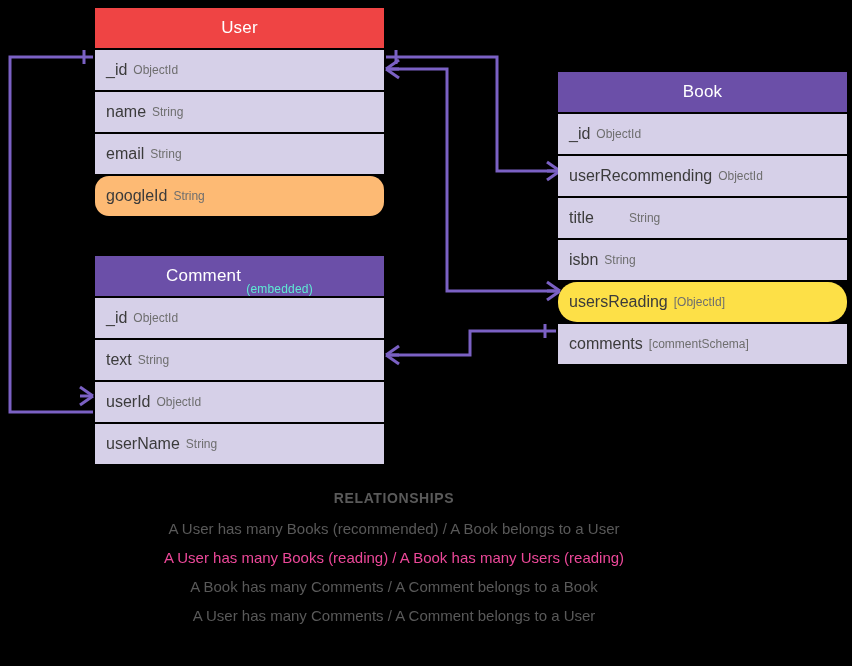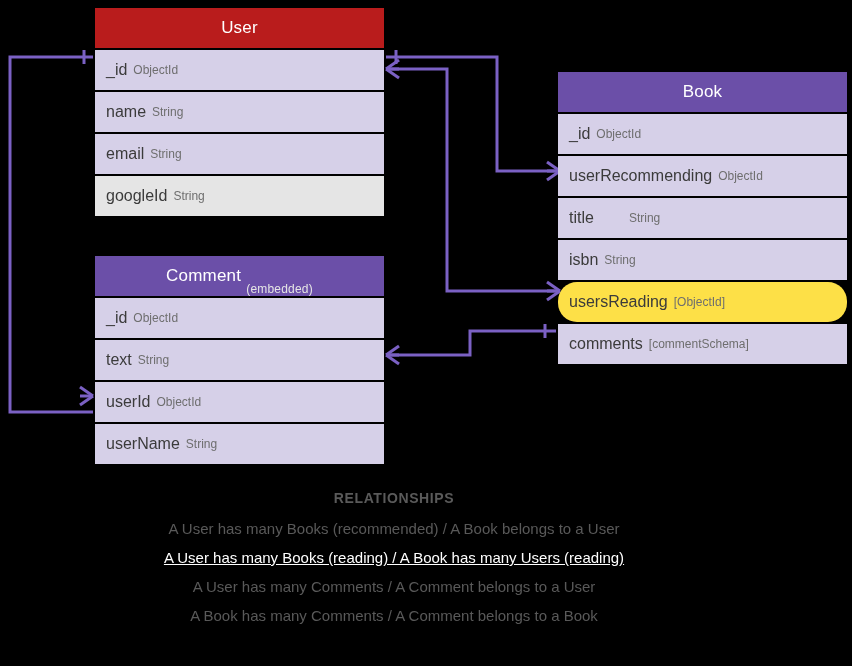--- a/index.html
+++ b/index.html
@@ -47,21 +47,21 @@
     align-items: center;
     justify-content: center;
     color: #ffffff;
     font-size: 17px;
     letter-spacing: 0.2px;
     white-space: nowrap;
   }
   .entity-header .hdr-note {
     font-size: 12px;
     margin-left: 5px;
-    color: #e5e5e5;
+    color: #5eead4;
     margin-top: 26px;
   }
   .field-row {
     box-sizing: border-box;
     height: 40px;
     display: flex;
     align-items: center;
     padding-left: 11px;
     white-space: nowrap;
     margin-top: 2px;
@@ -149,36 +149,36 @@
         <path d="M 386 355 L 399 355"></path>
         <path d="M 386 355 L 399 364"></path>
 
         <line x1="545" y1="324" x2="545" y2="338"></line>
       </g>
 
     </g>
   </svg>
 
   <div class="entity" style="left:95px; top:8px; width:289px;">
-    <div class="entity-header" style="background:#b91c1c;">
+    <div class="entity-header" style="background:#ef4444;">
       <span>User</span>
     </div>
     <div class="field-row" style="background:#D6D0E8;">
       <span class="field-name" style="color: rgb(59, 59, 59);">_id</span>
       <span class="field-type" style="color: rgb(110, 110, 110);">ObjectId</span>
     </div>
     <div class="field-row" style="background:#D6D0E8;">
       <span class="field-name" style="color: rgb(59, 59, 59);">name</span>
       <span class="field-type" style="color: rgb(110, 110, 110);">String</span>
     </div>
     <div class="field-row" style="background:#D6D0E8;">
       <span class="field-name" style="color: rgb(59, 59, 59); text-align: center;">email</span>
       <span class="field-type" style="color: rgb(110, 110, 110);">String</span>
     </div>
-    <div class="field-row" style="background:#e5e5e5;">
+    <div class="field-row" style="background:#fdba74;border-radius:14px;">
       <span class="field-name" style="color: rgb(59, 59, 59);">googleId</span>
       <span class="field-type" style="color: rgb(110, 110, 110);">String</span>
     </div>
   </div>
 
   <div class="entity" style="left:95px; top:256px; width:289px;">
     <div class="entity-header" style="background:#6B4FA8;">
       <span>Comment</span>
       <span class="hdr-note">(embedded)</span>
     </div>
@@ -226,18 +226,18 @@
     </div>
     <div class="field-row" style="background:#D6D0E8;">
       <span class="field-name" style="color: rgb(59, 59, 59);">comments</span>
       <span class="field-type" style="color: rgb(110, 110, 110);">[commentSchema]</span>
     </div>
   </div>
 
   <div id="legend">
     <div class="legend-title">RELATIONSHIPS</div>
     <div class="legend-line" style="color: rgb(89, 89, 89);">A User has many Books (recommended) / A Book belongs to a User</div>
-    <div class="legend-line" style="color: #ffffff; text-decoration: underline;">A User has many Books (reading) / A Book has many Users (reading)</div>
+    <div class="legend-line" style="color: #ec4899;">A User has many Books (reading) / A Book has many Users (reading)</div>
+    <div class="legend-line" style="color: rgb(89, 89, 89);">A Book has many Comments / A Comment belongs to a Book</div>
     <div class="legend-line" style="color: rgb(89, 89, 89);">A User has many Comments / A Comment belongs to a User</div>
-    <div class="legend-line" style="color: rgb(89, 89, 89);">A Book has many Comments / A Comment belongs to a Book</div>
   </div>
 
 </div>
 
 </body></html>

